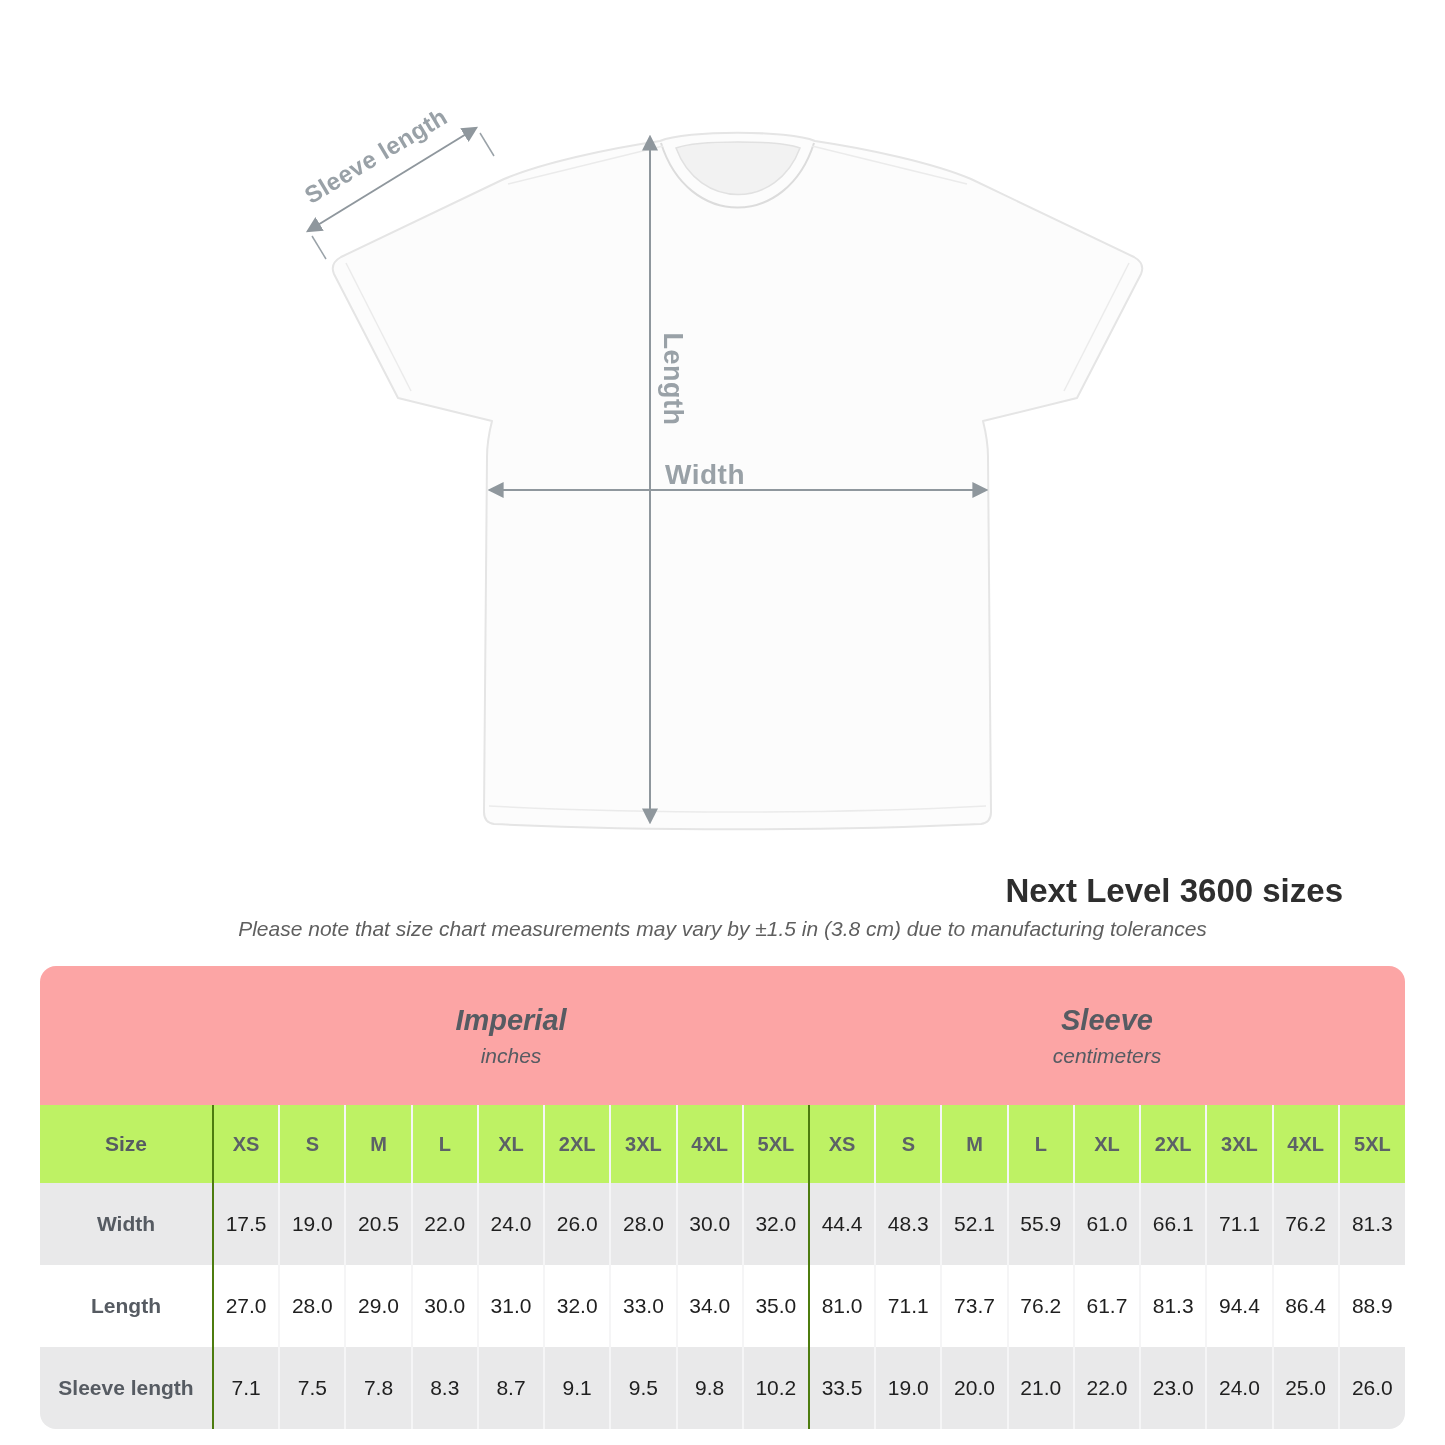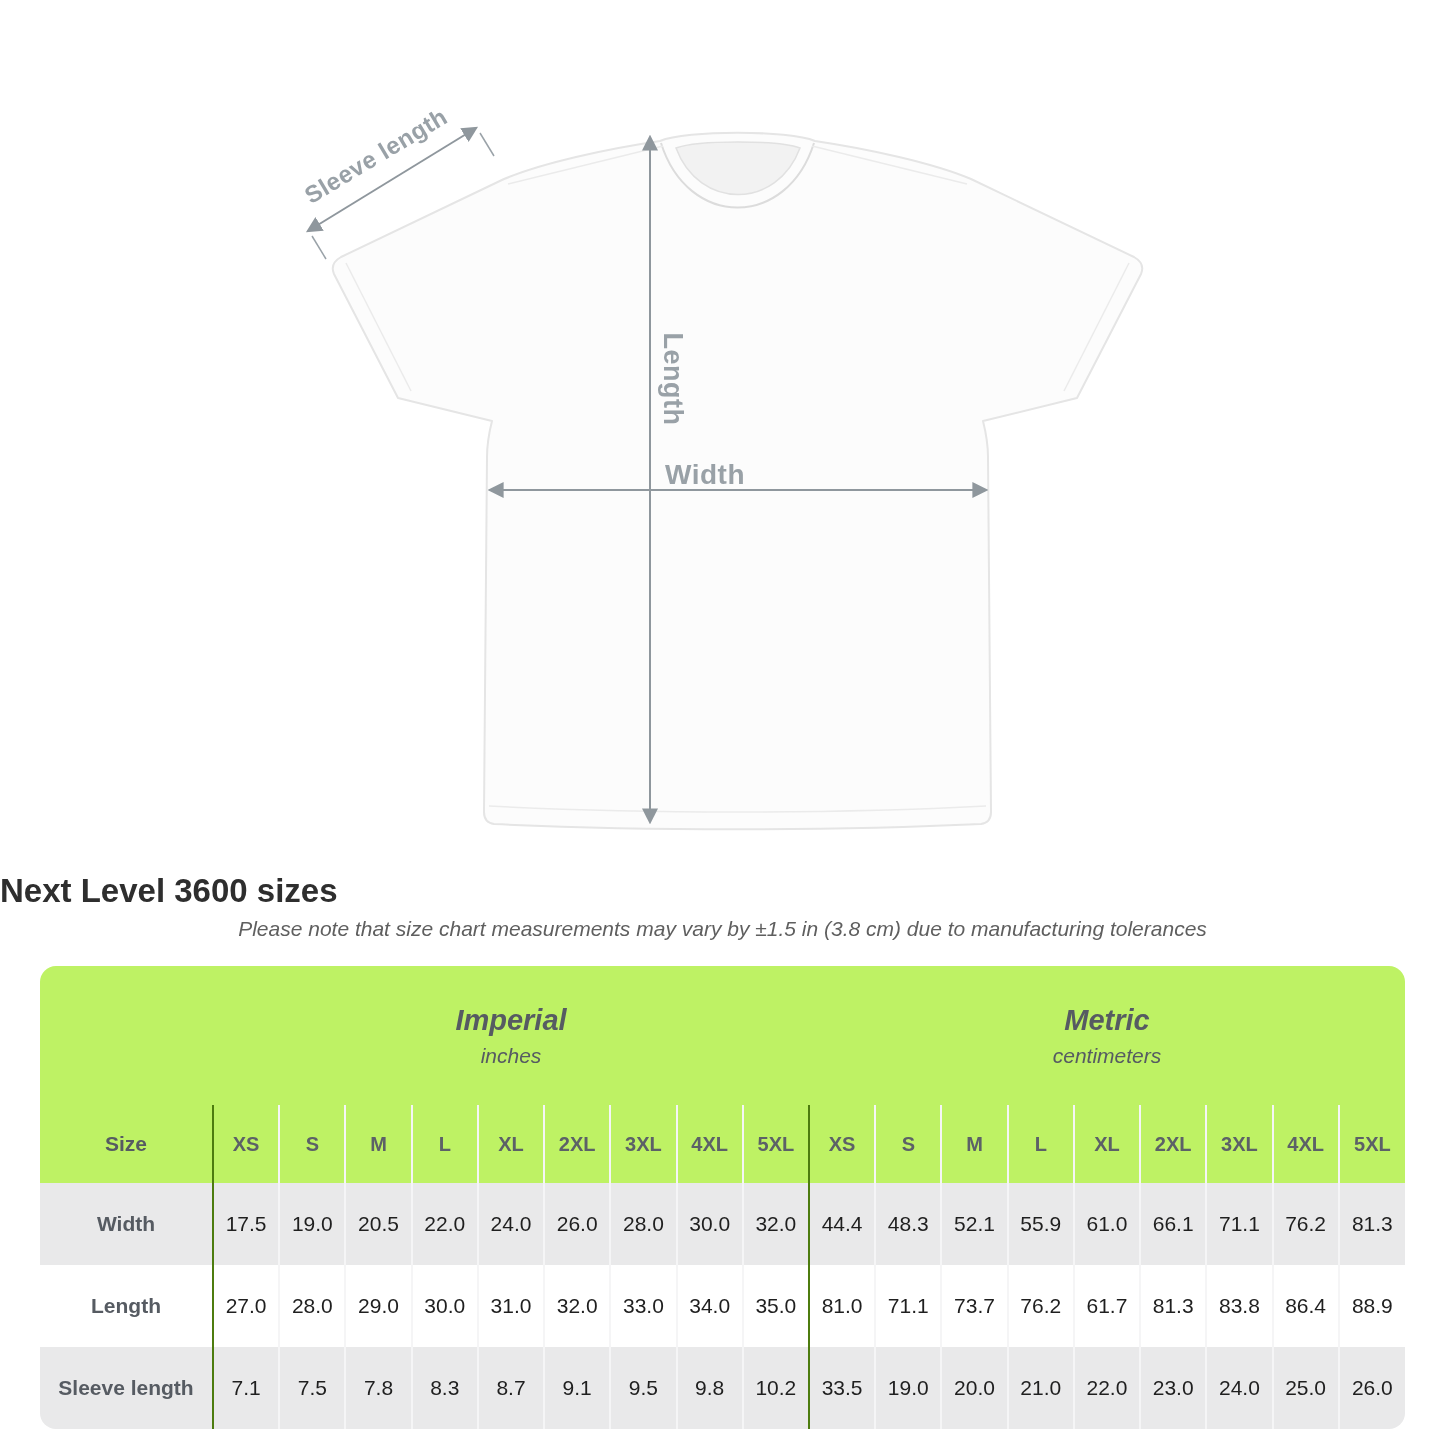--- a/index.html
+++ b/index.html
@@ -20,35 +20,35 @@
   .lbl-length { font-size: 27px; }
   .lbl-width  { font-size: 28px; }
 
   .shirt-body { fill: #fcfcfc; stroke: #e5e5e5; stroke-width: 2; stroke-linejoin: round; }
   .collar-hole { fill: #f2f2f2; stroke: #e1e1e1; stroke-width: 1.5; }
   .collar-edge { fill: none; stroke: #dcdcdc; stroke-width: 2; }
   .seam { fill: none; stroke: #ebebeb; stroke-width: 1.5; }
 
   .title {
     position: absolute; left: 0; top: 872px; width: 1343px;
-    text-align: left; font-size: 33px; font-weight: bold; color: #2e2e2e;
+    text-align: right; font-size: 33px; font-weight: bold; color: #2e2e2e;
   }
   .subtitle {
     position: absolute; left: 0; top: 917px; width: 1445px;
     text-align: center; font-size: 21px; font-style: italic; color: #5f5f5f;
   }
 
   .table-wrap {
     position: absolute; left: 40px; top: 966px; width: 1365px;
     border-radius: 16px; overflow: hidden; background: #ffffff;
   }
   table { border-collapse: collapse; width: 100%; table-layout: fixed; }
   td { text-align: center; vertical-align: middle; padding: 0; }
 
-  tr.group-row td { background: #bef264; height: 139px; margin-top: 44px; }
+  tr.group-row td { background: #fca5a5; height: 139px; margin-top: 44px; }
   .group-label { font-size: 29px; font-weight: bold; font-style: italic; color: #565b62; }
   .group-sub   { font-size: 21px; font-style: italic; color: #565b62; margin-top: 7px; }
 
   tr.size-row td { background: #bef264; height: 78px; }
   tr.data-row td { height: 82px; }
   tr.row-gray td  { background: #e9e9ea; }
   tr.row-white td { background: #ffffff; }
 
   td.size-label { font-weight: bold; font-size: 20px; color: #5c6167; }
   td.row-label  { font-weight: bold; font-size: 21px; color: #565b62; }
@@ -140,21 +140,21 @@
           <col>
       </colgroup>
       <tbody id="size-table-body">
           <tr class="group-row">
             <td class=""></td>
             <td colspan="9">
               <div class="group-label">Imperial</div>
               <div class="group-sub">inches</div>
             </td>
             <td colspan="9">
-              <div class="group-label">Metric</div>
+              <div class="group-label">Sleeve</div>
               <div class="group-sub">centimeters</div>
             </td>
           </tr>
           <tr class="size-row">
             <td class="row-label">Size</td>
             <td class="size-label sep-thick">XS</td>
             <td class="size-label sep">S</td>
             <td class="size-label sep">M</td>
             <td class="size-label sep">L</td>
             <td class="size-label sep">XL</td>
@@ -203,21 +203,21 @@
             <td class="num sep">32.0</td>
             <td class="num sep">33.0</td>
             <td class="num sep">34.0</td>
             <td class="num sep">35.0</td>
             <td class="num sep-thick">81.0</td>
             <td class="num sep">71.1</td>
             <td class="num sep">73.7</td>
             <td class="num sep">76.2</td>
             <td class="num sep">61.7</td>
             <td class="num sep">81.3</td>
-            <td class="num sep">83.8</td>
+            <td class="num sep">94.4</td>
             <td class="num sep">86.4</td>
             <td class="num sep">88.9</td>
           </tr>
           <tr class="data-row row-gray">
             <td class="row-label">Sleeve length</td>
             <td class="num sep-thick">7.1</td>
             <td class="num sep">7.5</td>
             <td class="num sep">7.8</td>
             <td class="num sep">8.3</td>
             <td class="num sep">8.7</td>

